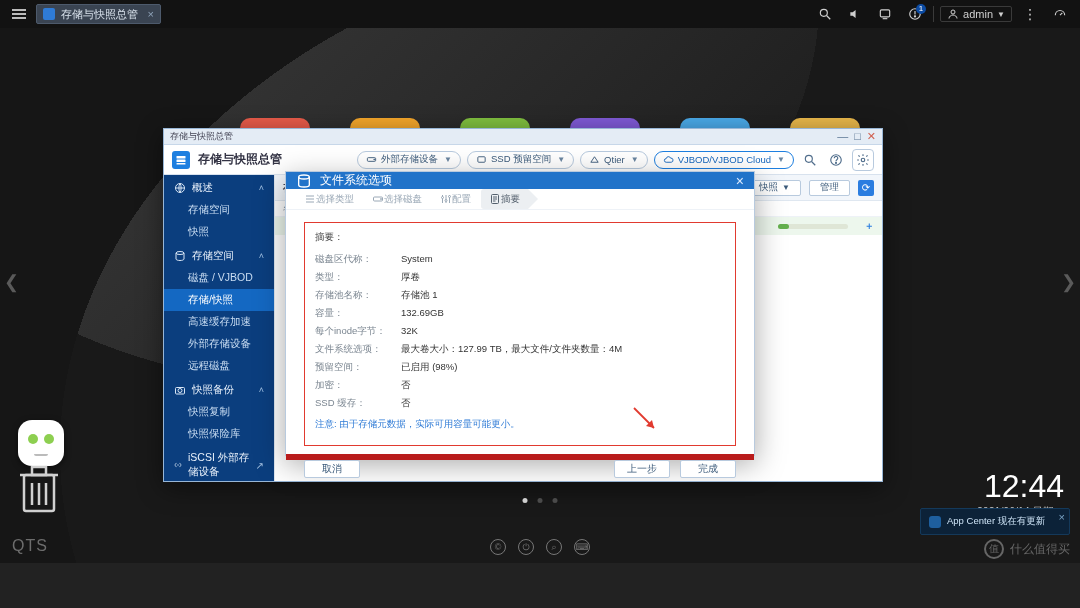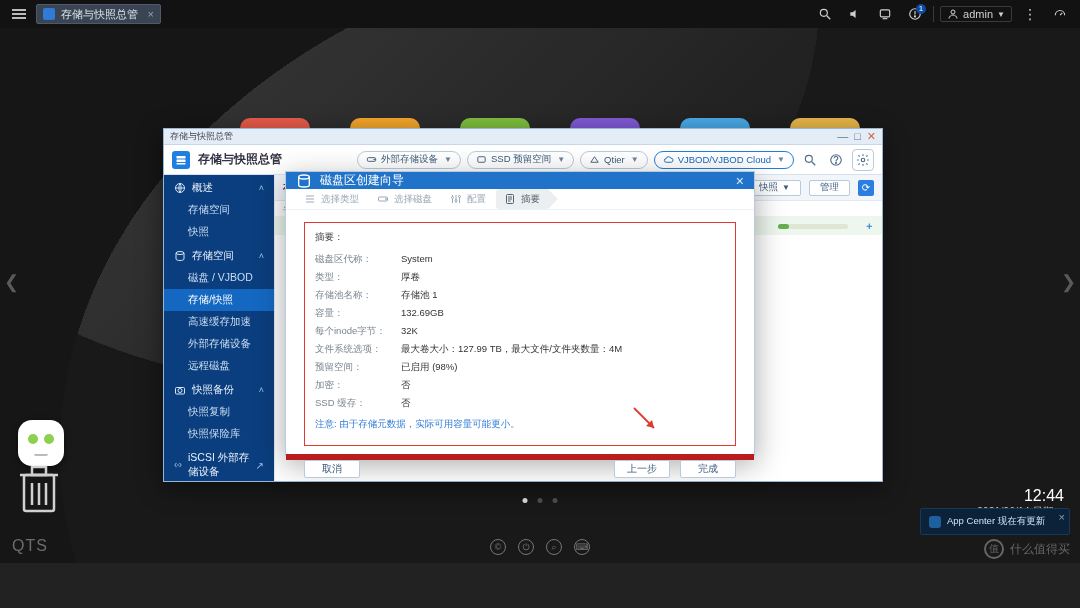--- a/index.html
+++ b/index.html
@@ -39,21 +39,21 @@
   }
   .robot:before, .robot:after { content:""; position:absolute; width:10px; height:10px; background:#8dcf50; border-radius:50%; top:14px; }
   .robot:before { left:10px; } .robot:after { right:10px; }
   .robot .mouth { position:absolute; left:16px; right:16px; bottom:10px; height:4px; border-bottom:2px solid #bbb; border-radius:4px;}
   .trash {
     position:absolute; left:18px; bottom:48px; width:42px; height:52px; color:#d0d0d0;
   }
   .trash svg { width:42px; height:52px; }
 
   .clock { position:absolute; right:16px; bottom:44px; text-align:right; color:#fff; }
-  .clock .t { font-size:16px; font-weight:300; }
+  .clock .t { font-size:32px; font-weight:300; }
   .clock .d { font-size:10.5px; color:#c9c9c9; }
 
   .qts { position:absolute; left:12px; bottom:8px; color:#6d6d6d; font-size:16px; letter-spacing:1px;margin-top:20px; }
   .dots { position:absolute; left:50%; transform:translateX(-50%); bottom:60px; display:flex; gap:10px; }
   .dots span { width:5px; height:5px; border-radius:50%; background:#4a4a4a; }
   .dots span.on { background:#cfcfcf; }
 
   .botcenter { position:absolute; left:50%; transform:translateX(-50%); bottom:8px; display:flex; gap:12px; color:#777; }
   .botcenter .c { width:16px; height:16px; border:1.5px solid #777; border-radius:50%; display:inline-flex; align-items:center; justify-content:center; font-size:9px; }
 
@@ -130,21 +130,21 @@
     position:absolute; left:285px; top:171px; width:470px; height:285px;
     background:#fff; border:1px solid #b8cade; box-shadow:0 8px 28px rgba(0,0,0,.35);
     display:flex; flex-direction:column; z-index:20;
   }
   .wz-title {
     height:30px; background:#2173c9; color:#fff; display:flex; align-items:center; gap:8px; padding:0 10px; font-size:12px;
   }
   .wz-title .wz-x { margin-left:auto; font-size:14px; cursor:pointer; color:#dbeaff; }
   .wz-title .wz-icon { width:16px; height:16px; }
   .wz-steps { height:26px; display:flex; align-items:center; padding:0 10px; gap:2px; background:#fff; border-bottom:1px solid #eef2f7; font-size:9.5px; }
-  .step { display:flex; align-items:center; gap:5px; color:#9aa8b6; padding:0 8px; height:20px; position:relative;justify-content:center;}
+  .step { display:flex; align-items:center; color:#9aa8b6; padding:0 8px; height:20px; position:relative;justify-content:center;}
   .step svg { width:12px; height:12px; }
   .step.active { background:#eceff2; color:#55616e; border-radius:3px 0 0 3px;}
   .step.active:after {
     content:""; position:absolute; right:-10px; top:0; width:0; height:0;
     border-top:10px solid transparent; border-bottom:10px solid transparent; border-left:10px solid #eceff2;
   }
   .wz-body { flex:1; padding:12px 18px 8px 18px; position:relative; }
   .red-frame { border:1px solid #e13a2f; padding:8px 10px 14px 10px; }
   .summary-title { font-size:9.5px; color:#444; margin-bottom:6px; }
   .kv { display:flex; font-size:9.5px; padding:2.5px 0; }
@@ -382,21 +382,21 @@
       </div>
     </div>
   </div>
 
   <div class="wizard">
     <div class="wz-title">
       <svg class="wz-icon" viewBox="0 0 24 24" fill="none" stroke="#fff" stroke-width="2">
           <ellipse cx="12" cy="6" rx="8" ry="3"></ellipse>
           <path d="M4 6v12c0 1.7 3.6 3 8 3s8-1.3 8-3V6"></path>
         </svg>
-      <span>磁盘区创建向导</span>
+      <span>文件系统选项</span>
       <span class="wz-x">×</span>
     </div>
     <div class="wz-steps">
       <div class="step">
         <svg viewBox="0 0 24 24" fill="none" stroke="currentColor" stroke-width="2">
             <line x1="4" y1="6" x2="20" y2="6"></line>
             <line x1="4" y1="12" x2="20" y2="12"></line>
             <line x1="4" y1="18" x2="20" y2="18"></line>
           </svg>
         <span>选择类型</span>

